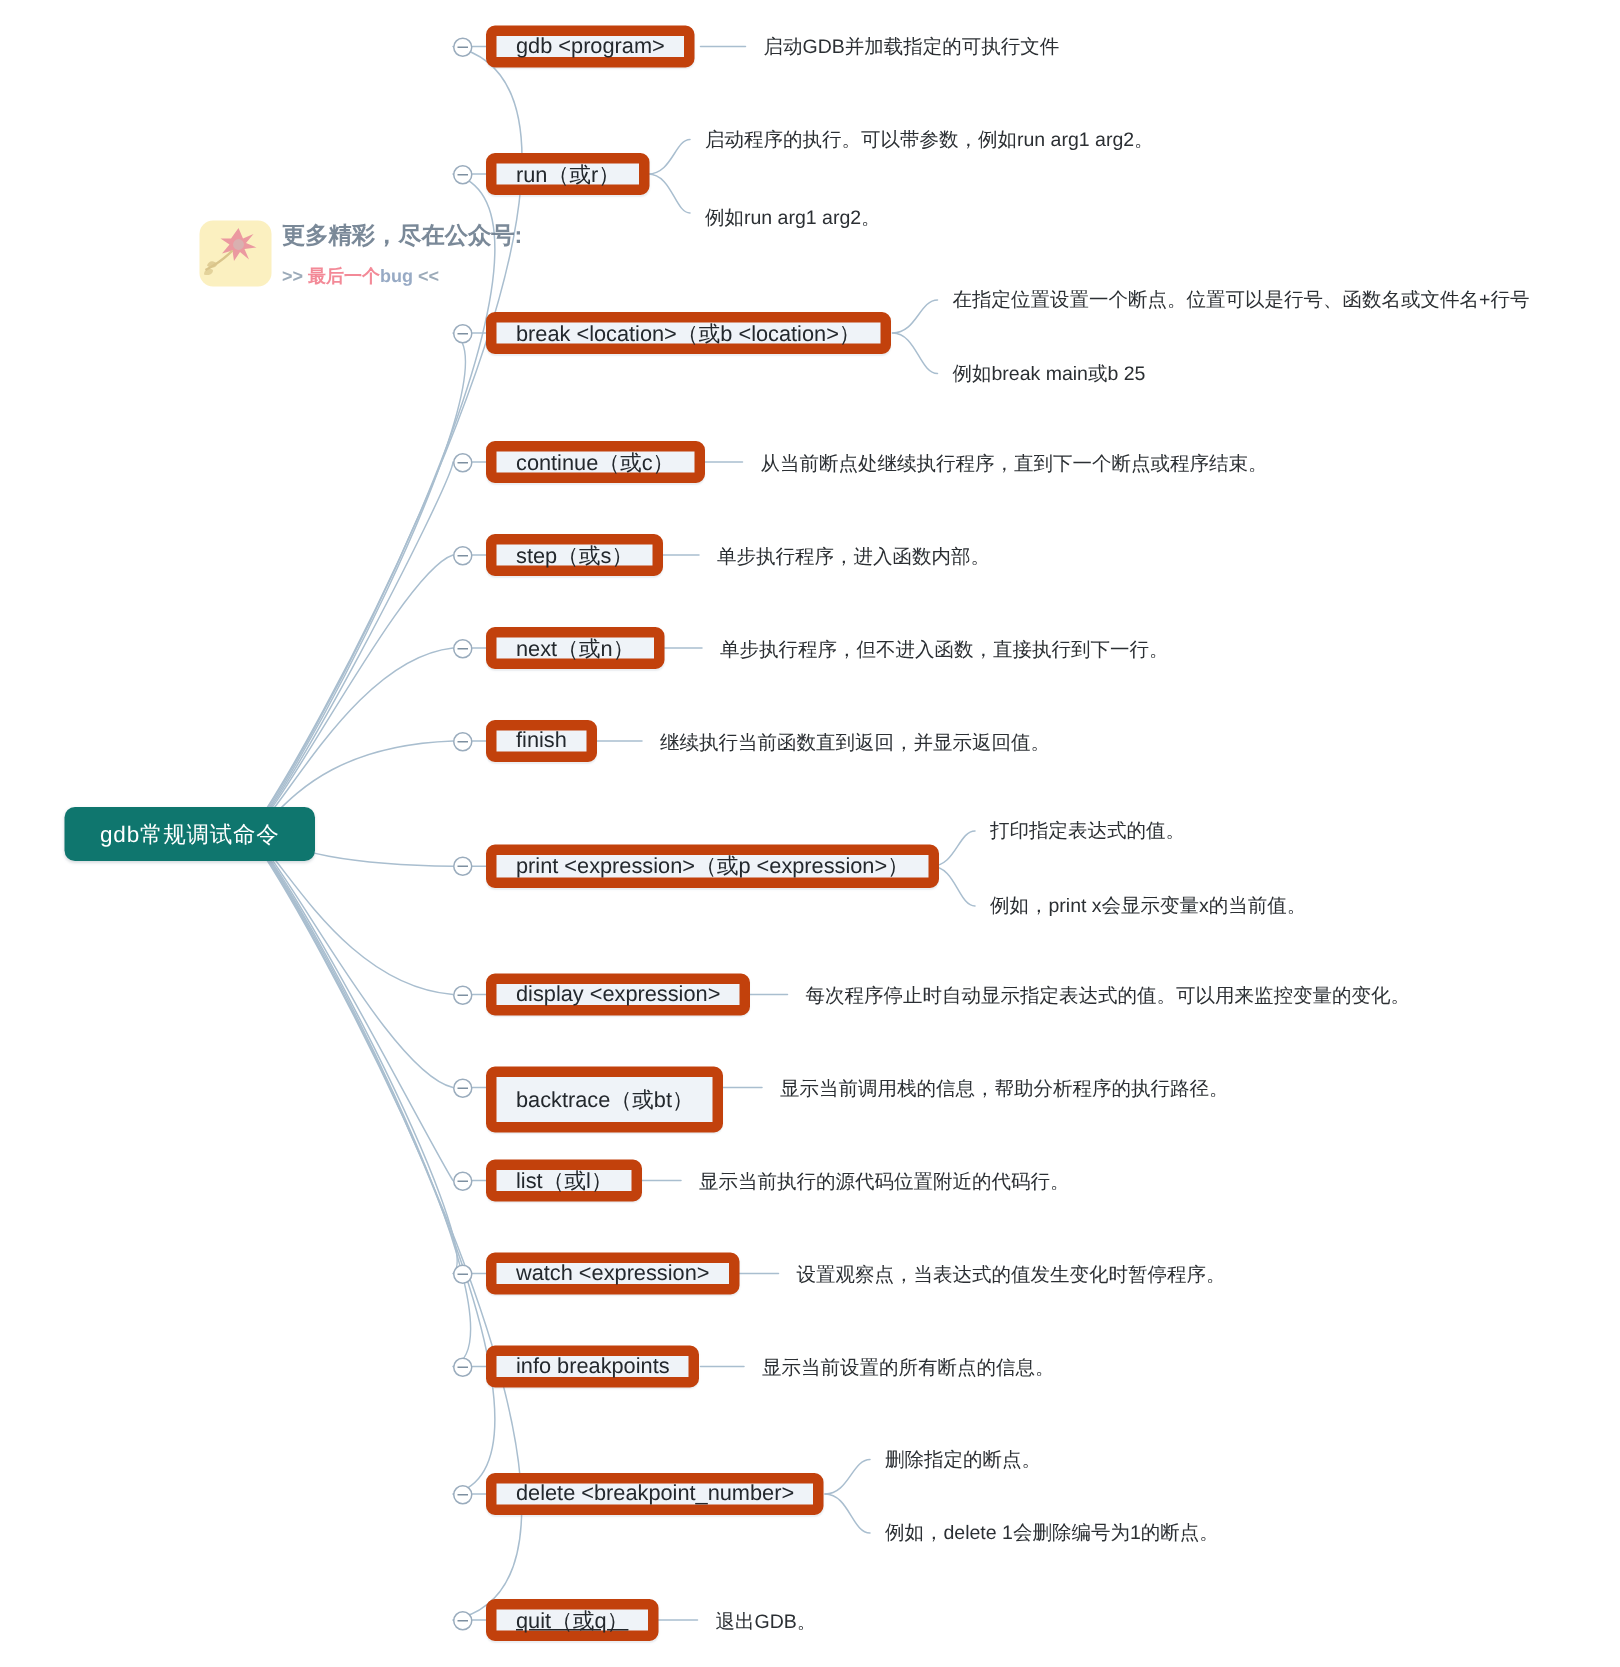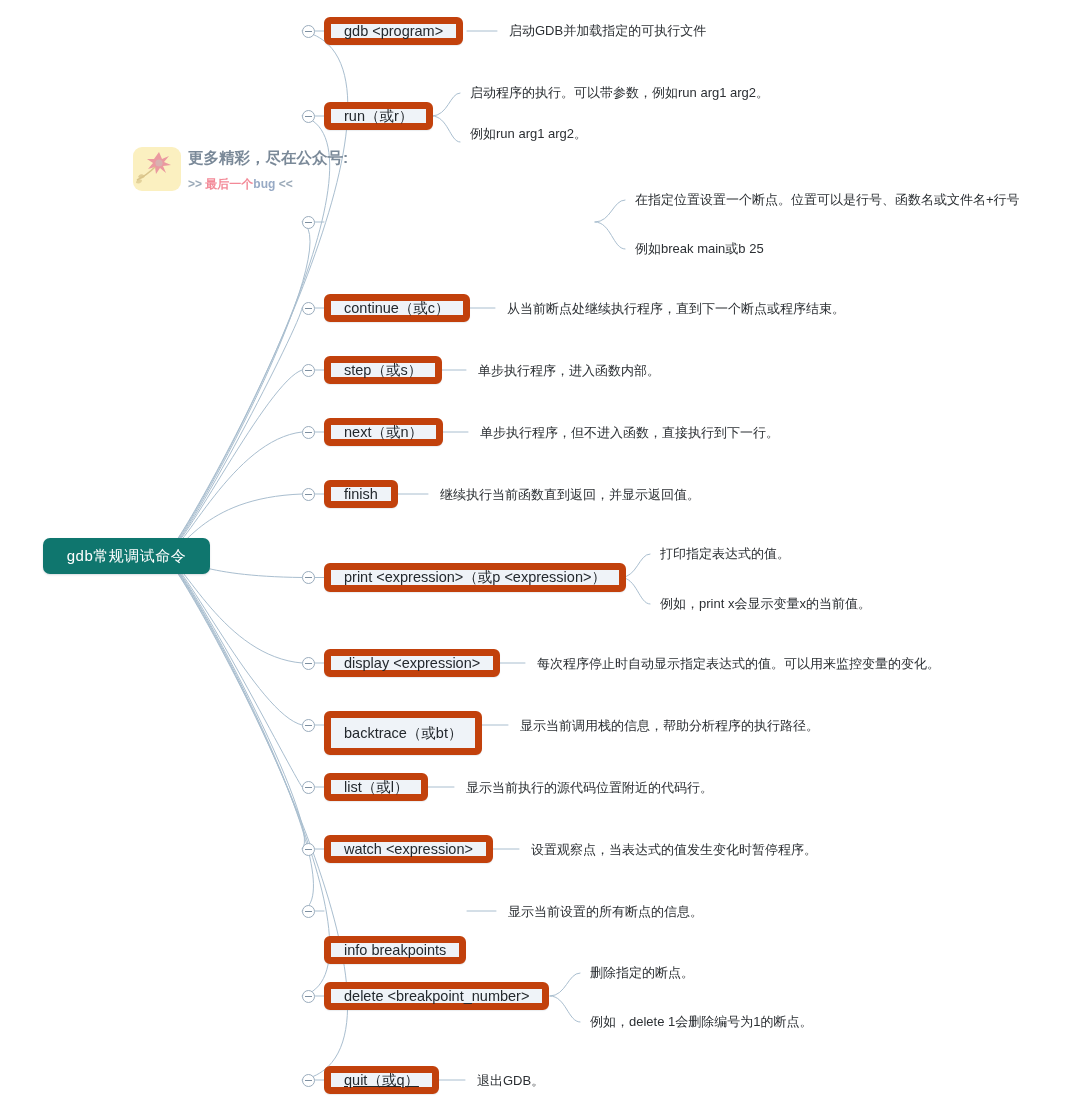--- a/index.html
+++ b/index.html
@@ -207,21 +207,24 @@
 <div class="node" style="left: 324px; top: 17px; min-width: 139px; height: 28px;">
       <span>gdb &lt;program&gt;</span>
     </div>
     <div class="handle" style="left: 302px; top: 24.5px;"></div>
     <div class="desc" style="left: 509px; top: 23px;">启动GDB并加载指定的可执行文件</div>
     <div class="node" style="left: 324px; top: 102px; min-width: 104px; height: 28px;">
       <span>run（或r）</span>
     </div>
     <div class="handle" style="left: 302px; top: 109.5px;"></div>
     <div class="desc" style="left: 470px; top: 85px;">启动程序的执行。可以带参数，例如run arg1 arg2。</div>
-    <div class="desc" style="left: 470px; top: 126px;">例如run arg1 arg2。</div>
+    <div class="desc" style="left: 470px; top: 137px;">例如run arg1 arg2。</div>
+    <div class="node" style="left: 324px; top: 208px; min-width: 267px; height: 28px;">
+      <span>break &lt;location&gt;（或b &lt;location&gt;）</span>
+    </div>
     <div class="handle" style="left: 302px; top: 215.5px;"></div>
     <div class="desc" style="left: 635px; top: 192px;">在指定位置设置一个断点。位置可以是行号、函数名或文件名+行号</div>
     <div class="desc" style="left: 635px; top: 241px;">例如break main或b 25</div>
     <div class="node" style="left: 324px; top: 294px; min-width: 138px; height: 28px;">
       <span>continue（或c）</span>
     </div>
     <div class="handle" style="left: 302px; top: 301.5px;"></div>
     <div class="desc" style="left: 507px; top: 301px;">从当前断点处继续执行程序，直到下一个断点或程序结束。</div>
     <div class="node" style="left: 324px; top: 356px; min-width: 108px; height: 28px;">
       <span>step（或s）</span>
@@ -257,21 +260,21 @@
     <div class="node" style="left: 324px; top: 773px; min-width: 97px; height: 28px;">
       <span>list（或l）</span>
     </div>
     <div class="handle" style="left: 302px; top: 780.5px;"></div>
     <div class="desc" style="left: 466px; top: 780px;">显示当前执行的源代码位置附近的代码行。</div>
     <div class="node" style="left: 324px; top: 835px; min-width: 163px; height: 28px;">
       <span>watch &lt;expression&gt;</span>
     </div>
     <div class="handle" style="left: 302px; top: 842.5px;"></div>
     <div class="desc" style="left: 531px; top: 842px;">设置观察点，当表达式的值发生变化时暂停程序。</div>
-    <div class="node" style="left: 324px; top: 897px; min-width: 139px; height: 28px; margin-top: 39px;">
+    <div class="node" style="left: 324px; top: 897px; min-width: 139px; height: 28px;">
       <span>info breakpoints</span>
     </div>
     <div class="handle" style="left: 302px; top: 904.5px;"></div>
     <div class="desc" style="left: 508px; top: 904px;">显示当前设置的所有断点的信息。</div>
     <div class="node" style="left: 324px; top: 982px; min-width: 222px; height: 28px;">
       <span>delete &lt;breakpoint_number&gt;</span>
     </div>
     <div class="handle" style="left: 302px; top: 989.5px;"></div>
     <div class="desc" style="left: 590px; top: 965px;">删除指定的断点。</div>
     <div class="desc" style="left: 590px; top: 1014px;">例如，delete 1会删除编号为1的断点。</div>

